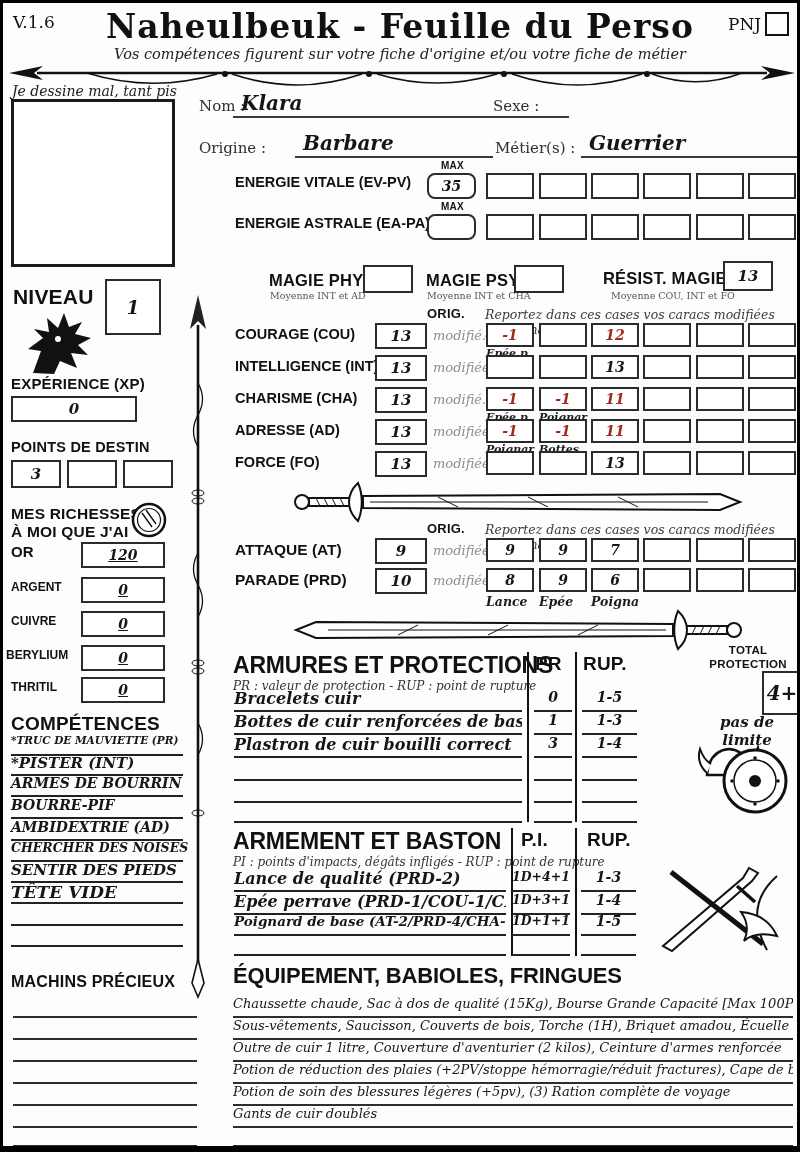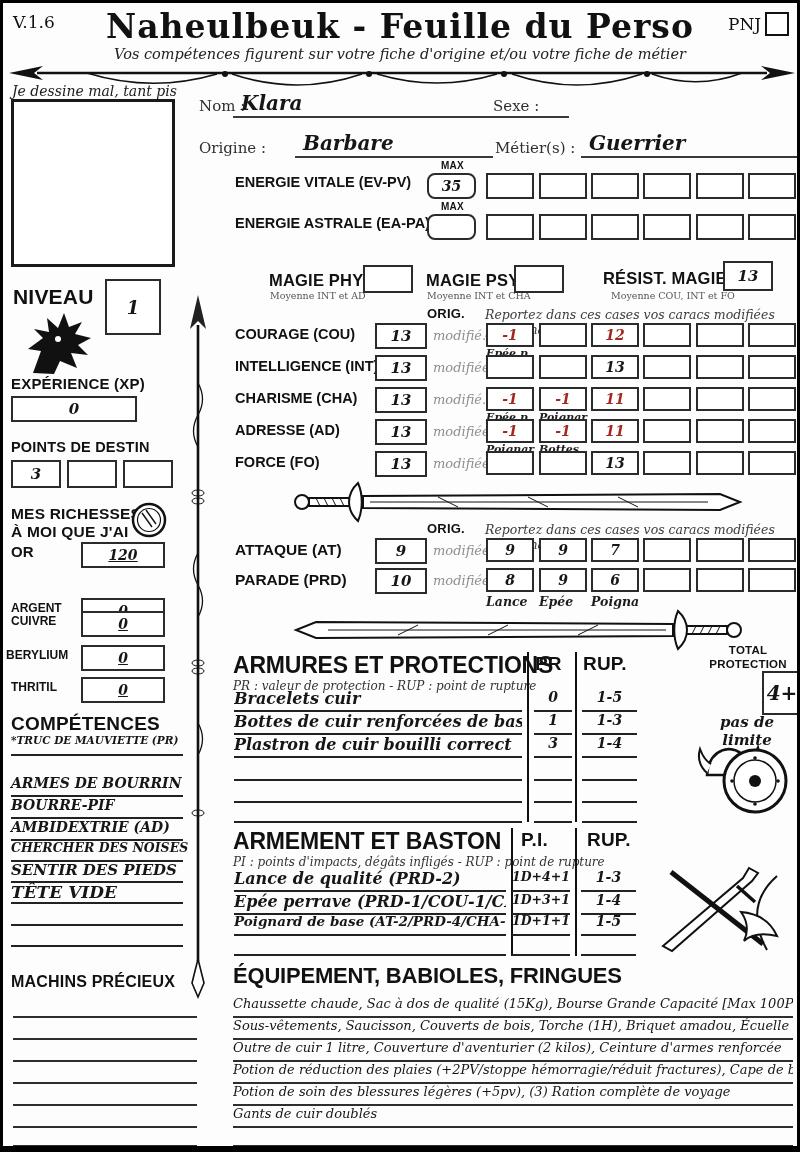--- a/index.html
+++ b/index.html
@@ -90,39 +90,40 @@
       <circle cx="20" cy="20" r="16" fill="#fff" stroke="#111" stroke-width="2.5"></circle>
       <circle cx="20" cy="20" r="11.5" fill="none" stroke="#111" stroke-width="1.2"></circle>
       <path d="M13,13 L23,27 M17,10 L27,24" stroke="#111" stroke-width="1.4"></path>
     </svg>
   </div>
 
   <div class="row" style="top:539px;height:24px;">
     <div class="curlab" style="font-size:15px;top:1px;">OR</div>
     <div class="curbox box hand">120</div>
   </div>
-  <div class="row" style="top:595px;height:24px;">
+  <div class="row" style="top:574px;height:24px;">
     <div class="curlab">ARGENT</div>
     <div class="curbox box hand">0</div>
   </div>
   <div class="row" style="top:608px;height:24px;">
     <div class="curlab">CUIVRE</div>
     <div class="curbox box hand">0</div>
   </div>
   <div class="row" style="top:642px;height:24px;">
     <div class="curlab" style="left:3px;">BERYLIUM</div>
     <div class="curbox box hand">0</div>
   </div>
   <div class="row" style="top:674px;height:24px;">
     <div class="curlab">THRITIL</div>
     <div class="curbox box hand">0</div>
   </div>
 
   <div class="abs b" style="left:8px;top:710px;font-size:19px;">COMPÉTENCES</div>
   <div class="citem hand" style="top:731px;font-size:10.5px;">*TRUC DE MAUVIETTE (PR)</div>
+  <div class="citem hand" style="top:751px;font-size:15px;">*PISTER (INT)</div>
   <div class="citem hand" style="top:772px;">ARMES DE BOURRIN</div>
   <div class="citem hand" style="top:794px;">BOURRE-PIF</div>
   <div class="citem hand" style="top:816px;">AMBIDEXTRIE (AD)</div>
   <div class="citem hand" style="top:837px;font-size:12.5px;">CHERCHER DES NOISES</div>
   <div class="citem hand" style="top:858px;font-size:15px;">SENTIR DES PIEDS</div>
   <div class="citem hand" style="top:879px;font-size:17px;">TÊTE VIDE</div>
   <div class="citem hand" style="top:901px;"></div>
   <div class="citem hand" style="top:922px;"></div>
 
   <div class="abs b" style="left:8px;top:970px;font-size:16px;">MACHINS PRÉCIEUX</div>

